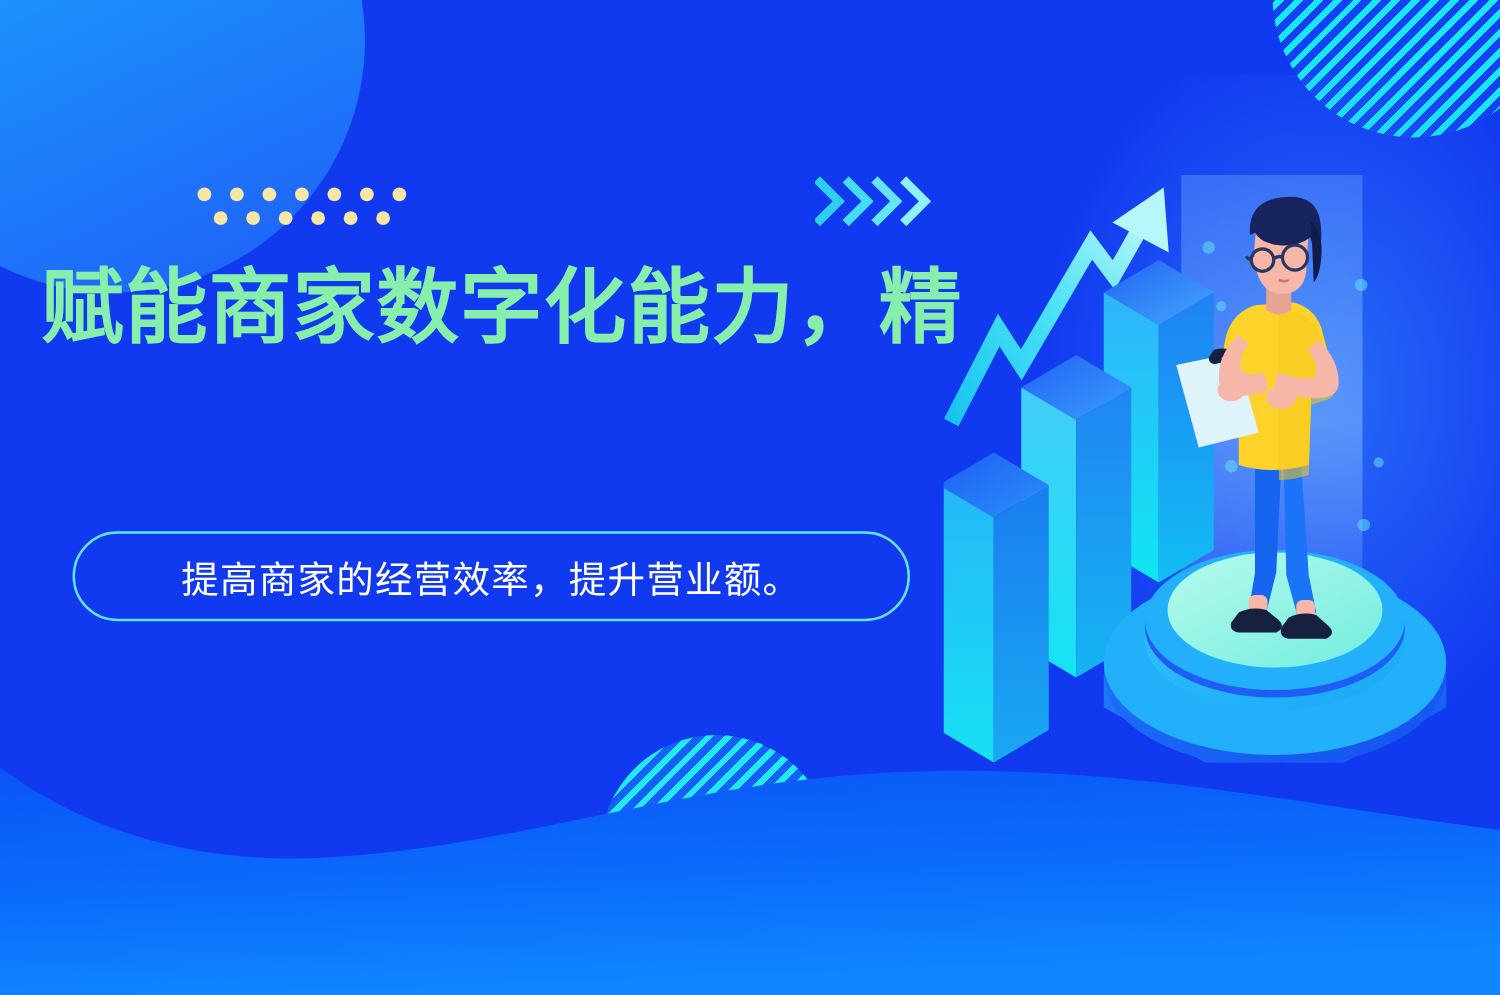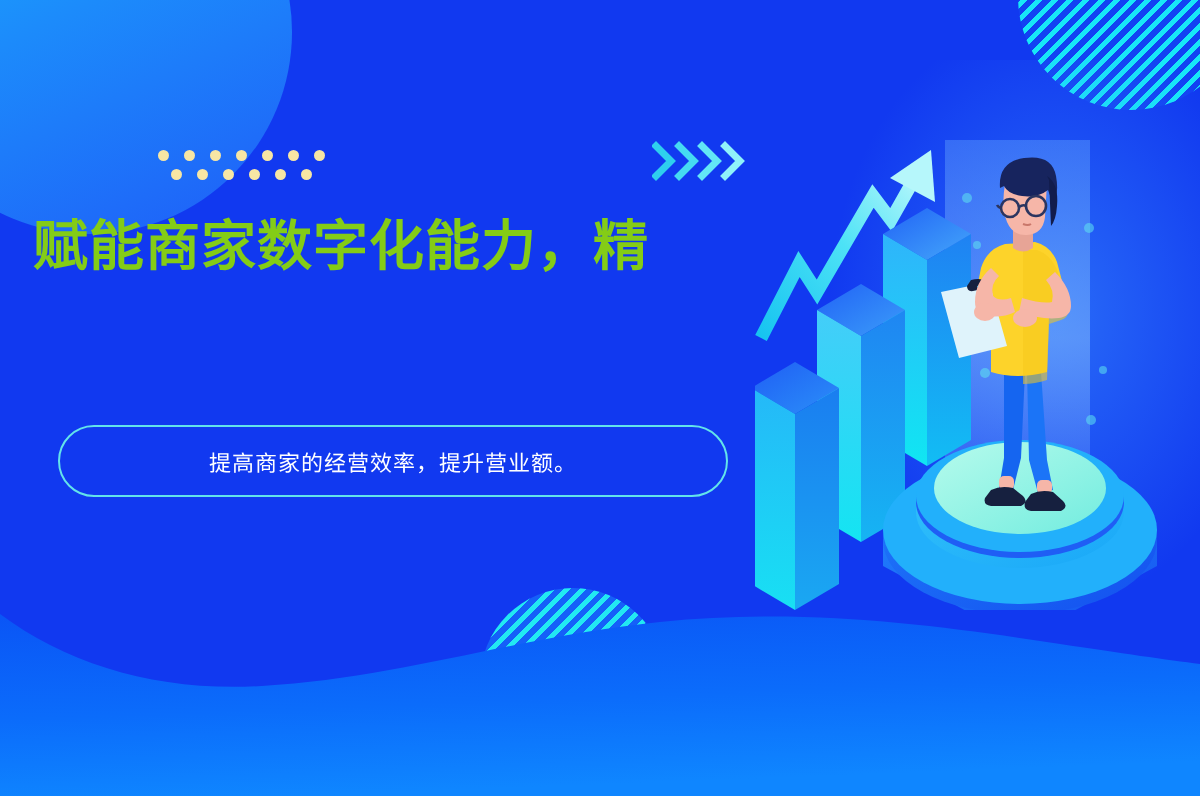--- a/index.html
+++ b/index.html
@@ -115,22 +115,22 @@
     top: 0;
     width: 780px;
     height: 796px;
   }
 
   .headline {
     position: absolute;
     left: 33px;
     top: 206px;
     width: 740px;
-    color: #84cc16;
-    font-size: 55px;
+    color: #86efac;
+    font-size: 66px;
     font-weight: 700;
     line-height: 81px;
     letter-spacing: 1px;
     white-space: nowrap;
   }
   .headline .line {
     display: block;
   }
 
   .pill {
@@ -141,21 +141,21 @@
     height: 72px;
     box-sizing: border-box;
     border: 2.5px solid #63e4ea;
     border-radius: 36px;
     display: flex;
     align-items: center;
     justify-content: center;
   }
   .pill-text {
     color: #ffffff;
-    font-size: 22px;
+    font-size: 30px;
     font-weight: 500;
     letter-spacing: 1px;
     white-space: nowrap;
   }
 
   
   .illustration {
     position: absolute;
     left: 755px;
     top: 140px;

